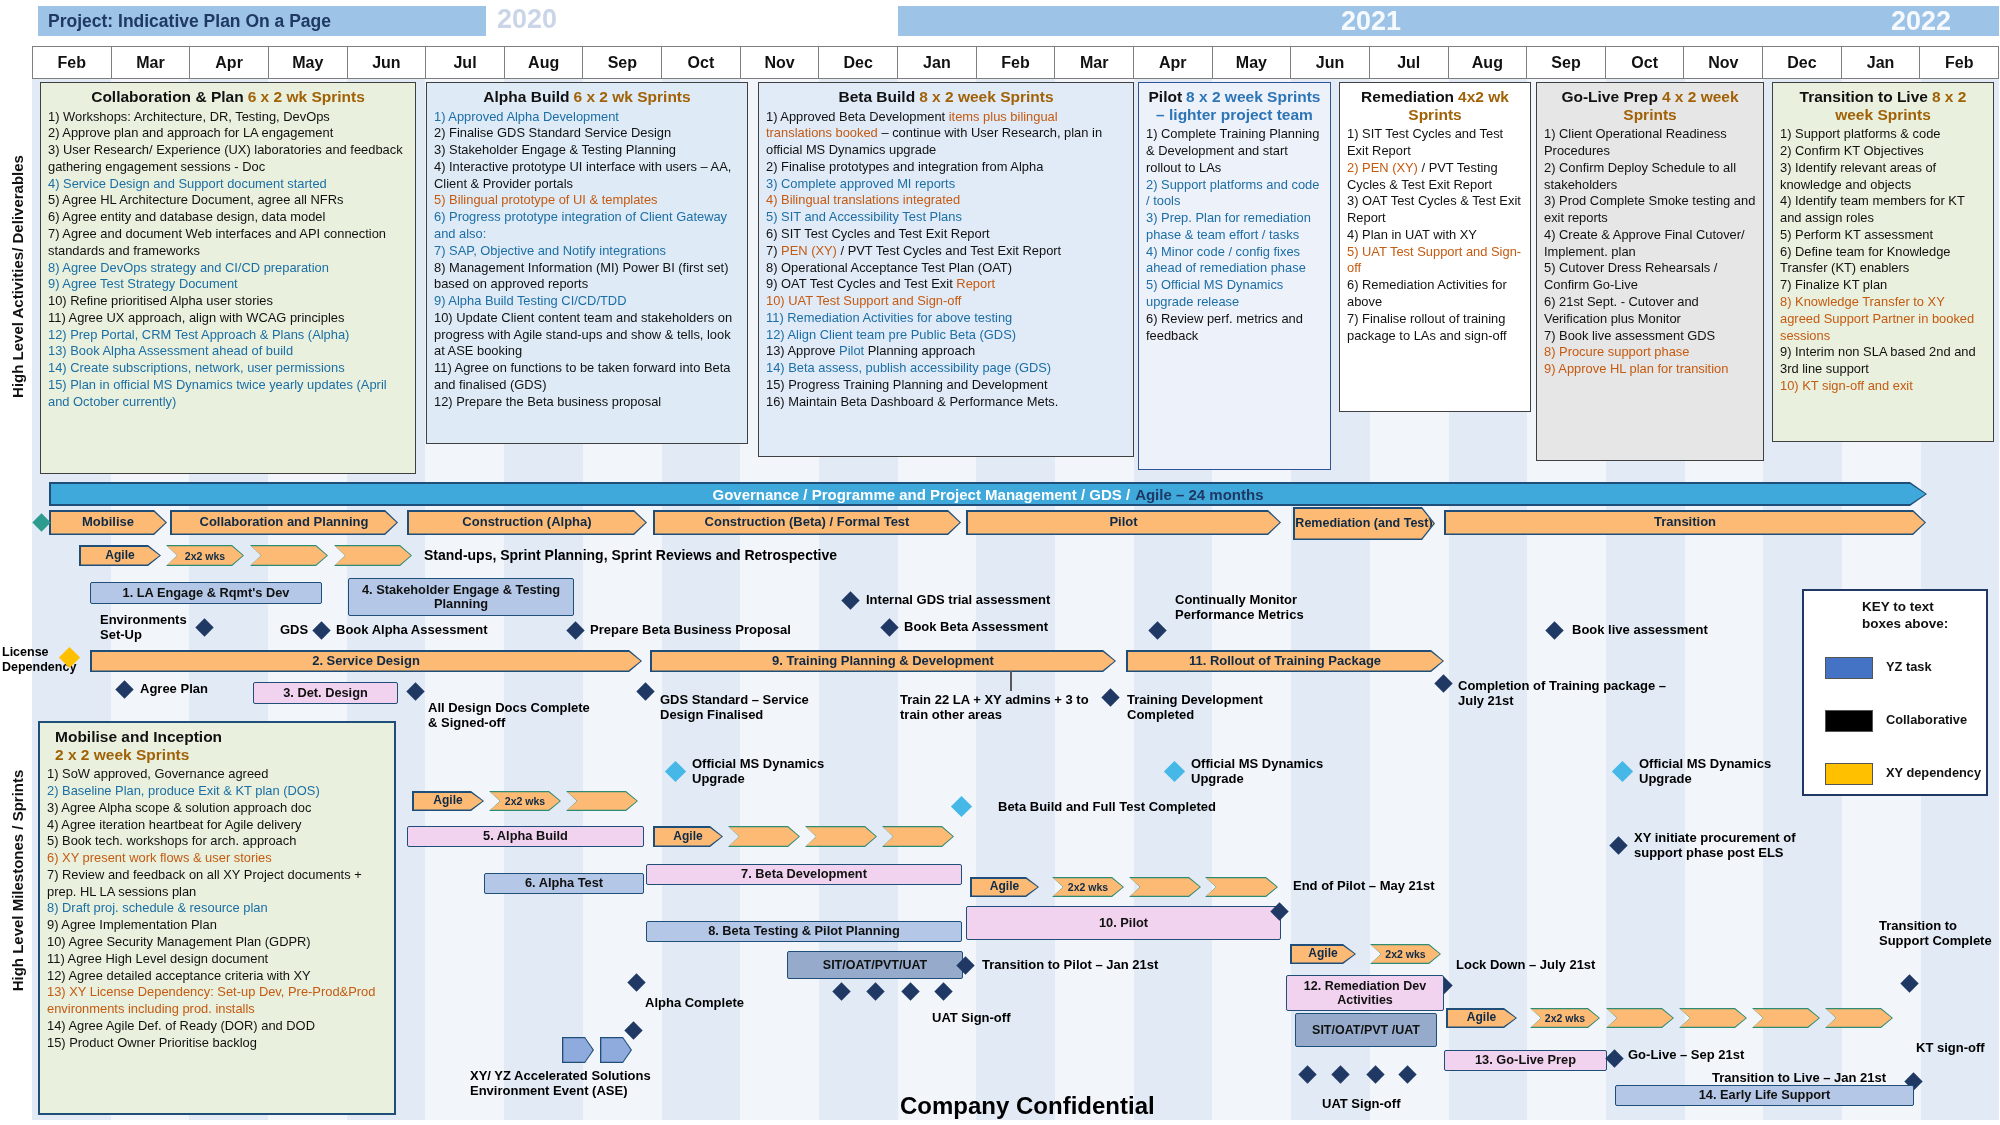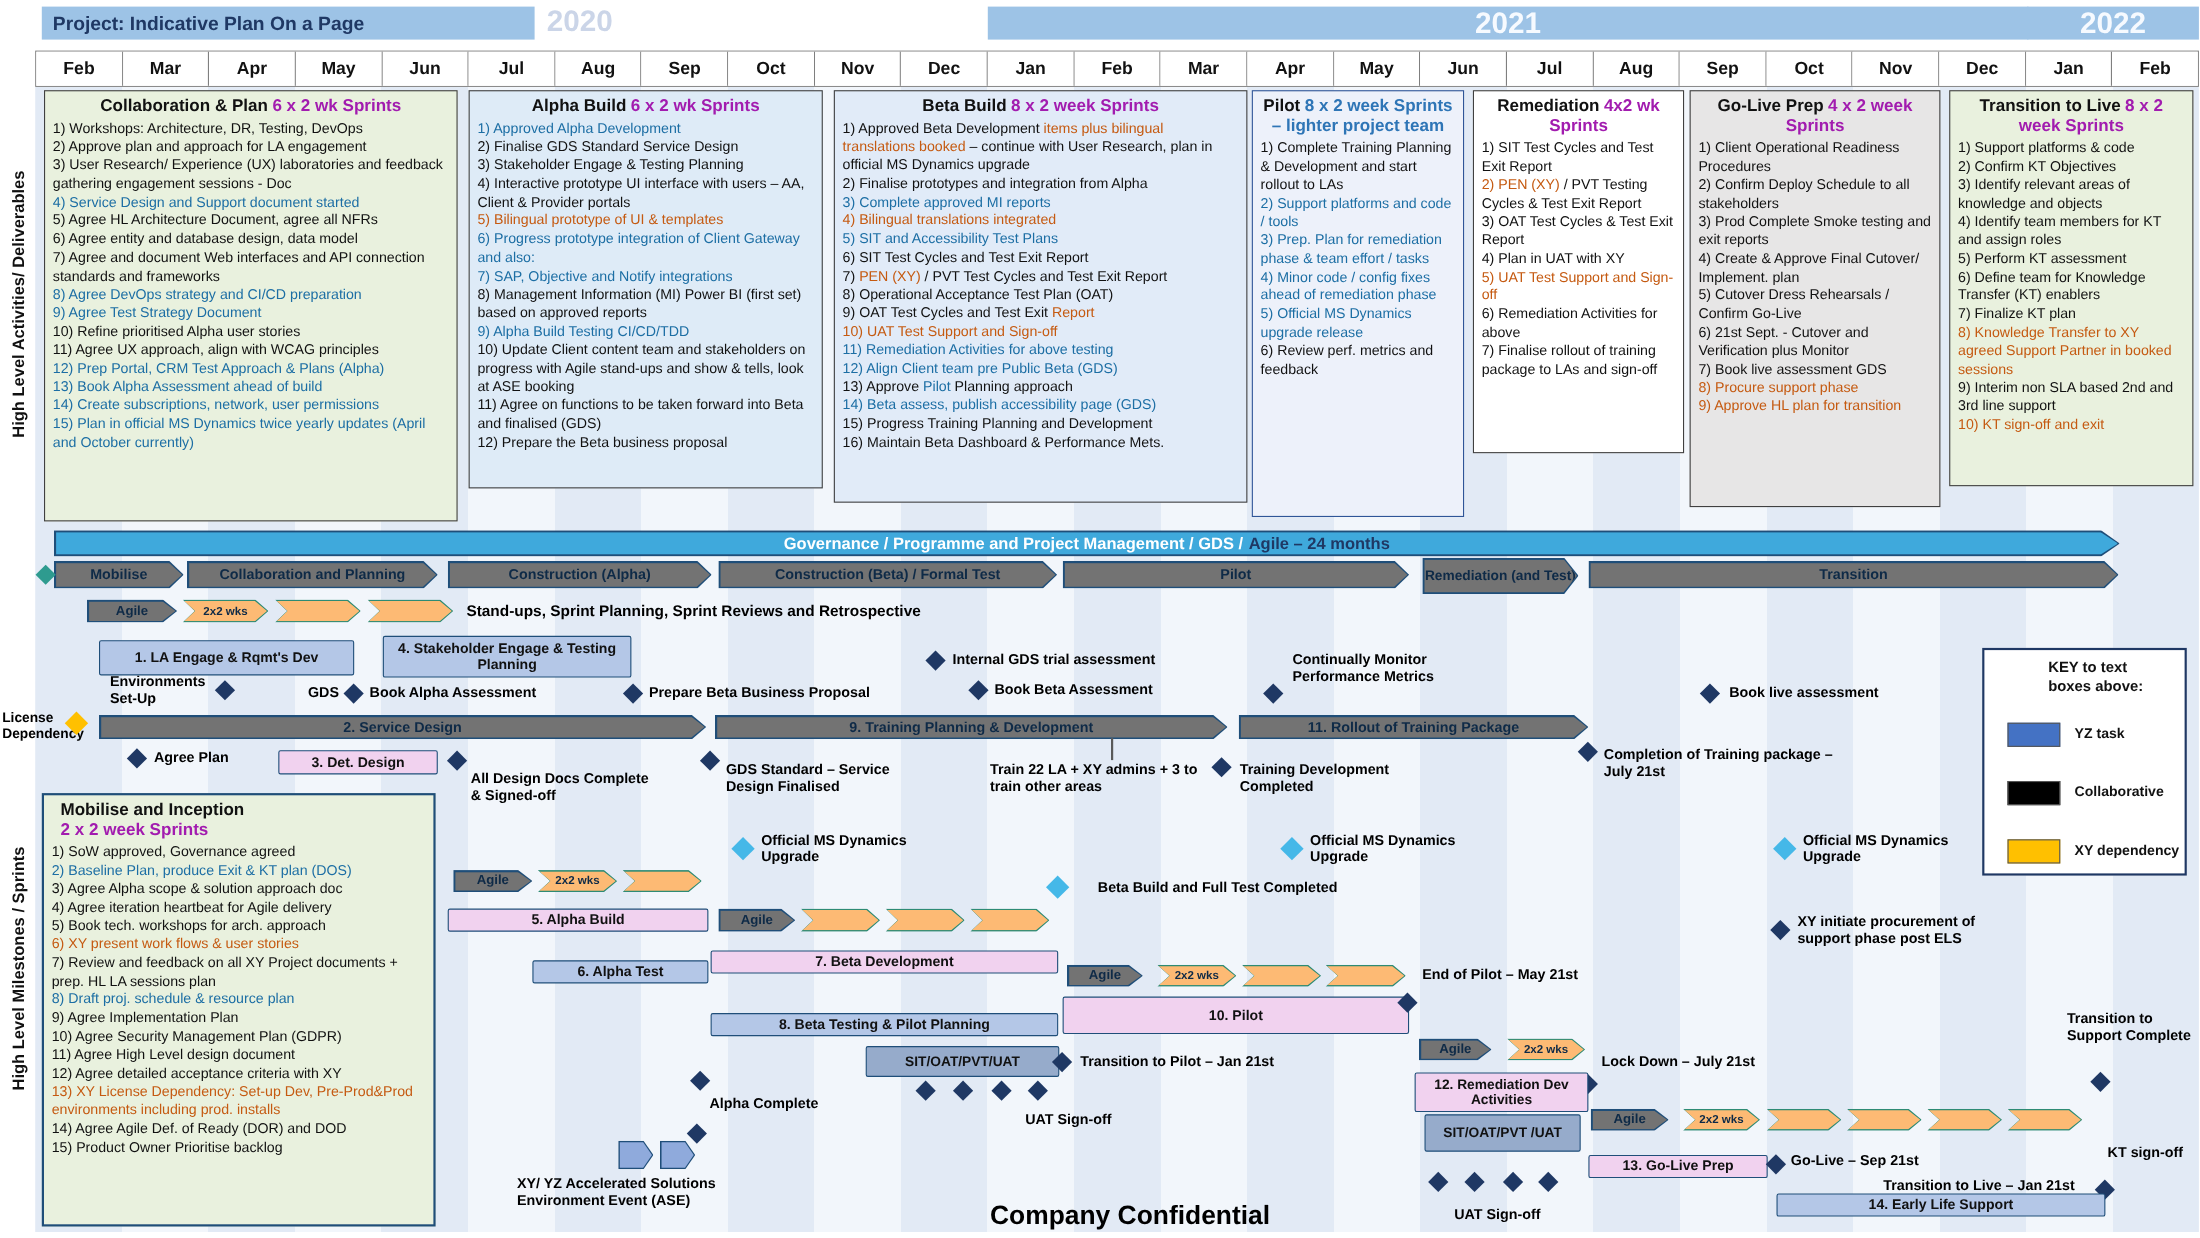--- a/index.html
+++ b/index.html
@@ -11,27 +11,27 @@
   .mcell{flex:1;border-right:1px solid #7f7f7f;display:flex;align-items:center;justify-content:center;font-weight:bold;font-size:16px;background:#fff;}
   .mcell:last-child{border-right:none;}
   .titlebar{position:absolute;left:38px;top:6px;width:448px;height:30px;background:#9DC3E6;color:#1F3864;font-weight:bold;font-size:17.5px;display:flex;align-items:center;padding-left:10px;box-sizing:border-box;}
   .yearlabel{position:absolute;font-weight:bold;font-size:27px;color:#CBD5E8;}
   .yearbar{position:absolute;top:6px;height:30px;background:#9DC3E6;color:#F6FAFF;font-weight:bold;font-size:27px;display:flex;align-items:center;justify-content:center;}
   .vlab{position:absolute;width:320px;text-align:center;transform:rotate(-90deg);font-weight:bold;font-size:15px;white-space:nowrap;}
   .abox{position:absolute;box-sizing:border-box;border:1.6px solid #404040;padding:5px 7px 4px 7px;background:#fff;overflow:hidden;}
   .abox .hd{text-align:center;font-weight:bold;font-size:15.5px;line-height:1.14;margin-bottom:3px;}
   .hd .sfx{margin-left:4px;}
   .bi{font-size:12.9px;line-height:1.3;}
-  .c-k{color:#111;}.c-b{color:#1C6EA4;}.c-o{color:#C55A11;}.c-p{color:#a21caf;}.c-b2{color:#2E75B6;}
+  .c-k{color:#111;}.c-b{color:#1C6EA4;}.c-o{color:#C55A11;}.c-p{color:#a16207;}.c-b2{color:#2E75B6;}
   .bar{position:absolute;box-sizing:border-box;border:1.6px solid #1F4E79;background:#B4C7E7;display:flex;align-items:center;justify-content:center;text-align:center;font-weight:bold;font-size:12.8px;line-height:1.12;border-radius:2px;overflow:hidden;}
   .pink{background:#F1D2EF;}
   .slate{background:#96ABCB;font-size:12.5px;}
   .pa{position:absolute;background:#1F4E79;padding:1.5px;box-sizing:border-box;
       clip-path:polygon(0 0,calc(100% - 13px) 0,100% 50%,calc(100% - 13px) 100%,0 100%);}
-  .pa>span{display:flex;width:100%;height:100%;align-items:center;justify-content:center;background:#737373;
+  .pa>span{display:flex;width:100%;height:100%;align-items:center;justify-content:center;background:#fdba74;
       clip-path:polygon(0 0,calc(100% - 12px) 0,100% 50%,calc(100% - 12px) 100%,0 100%);
       font-weight:bold;font-size:13px;text-align:center;line-height:1.1;color:#0E2A47;box-sizing:border-box;}
   .chev{position:absolute;background:#2E8B74;padding:1.3px;box-sizing:border-box;
       clip-path:polygon(0 0,calc(100% - 12px) 0,100% 50%,calc(100% - 12px) 100%,0 100%,11px 50%);}
   .chev>span{display:flex;width:100%;height:100%;align-items:center;justify-content:center;background:#fdba74;
       clip-path:polygon(0 0,calc(100% - 11px) 0,100% 50%,calc(100% - 11px) 100%,0 100%,10px 50%);
       font-weight:bold;font-size:10.5px;color:#0E2A47;}
   .gov{position:absolute;left:49px;top:482px;width:1878px;height:24px;background:#1F4E79;padding:1.6px;box-sizing:border-box;
       clip-path:polygon(0 0,calc(100% - 17px) 0,100% 50%,calc(100% - 17px) 100%,0 100%);}
   .gov>span{display:flex;width:100%;height:100%;align-items:center;justify-content:center;background:#3FA9DC;
@@ -245,21 +245,21 @@
       <span>2x2 wks</span>
     </div>
   <div class="chev" style="left:250px;top:545px;width:78px;height:21px;">
       <span></span>
     </div>
   <div class="chev" style="left:334px;top:545px;width:78px;height:21px;">
       <span></span>
     </div>
   <div class="mt bb" style="left:424px;top:547px;font-size:14px;">Stand-ups, Sprint Planning, Sprint Reviews and Retrospective</div>
 
-  <div class="bar" style="left:90px;top:582px;width:232px;height:32px;justify-content:center;">
+  <div class="bar" style="left:90px;top:582px;width:232px;height:22px;justify-content:center;">
       <span>1.  LA Engage &amp; Rqmt's Dev</span>
     </div>
   <div class="bar" style="left:348px;top:578px;width:226px;height:38px;">
       <span>4.  Stakeholder Engage &amp; Testing Planning</span>
     </div>
 
   <div class="mt" style="left:100px;top:612px;width:100px;">Environments Set-Up</div>
   <div class="dia" style="left:198px;top:621px;"></div>
   <div class="mt bb" style="left:280px;top:622px;">GDS</div>
   <div class="dia" style="left:315px;top:624px;"></div>

